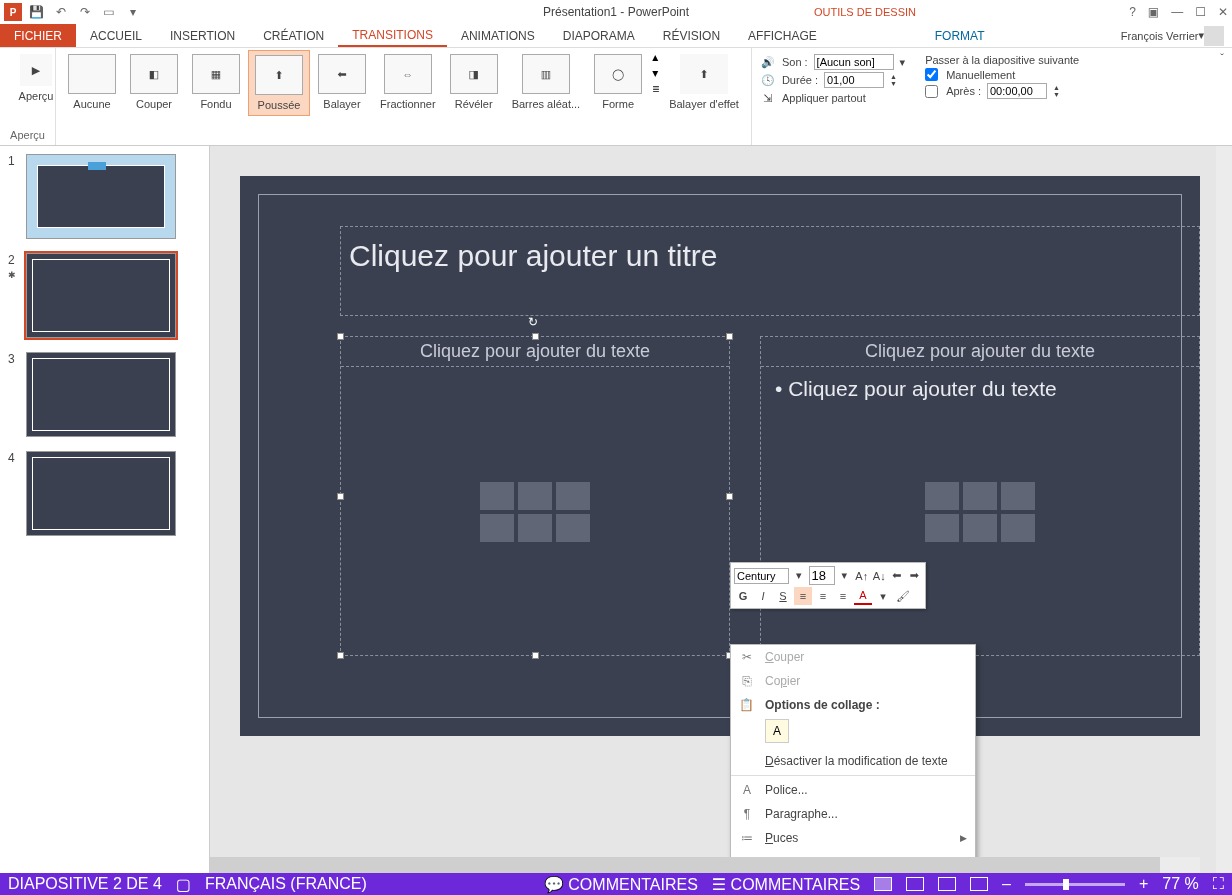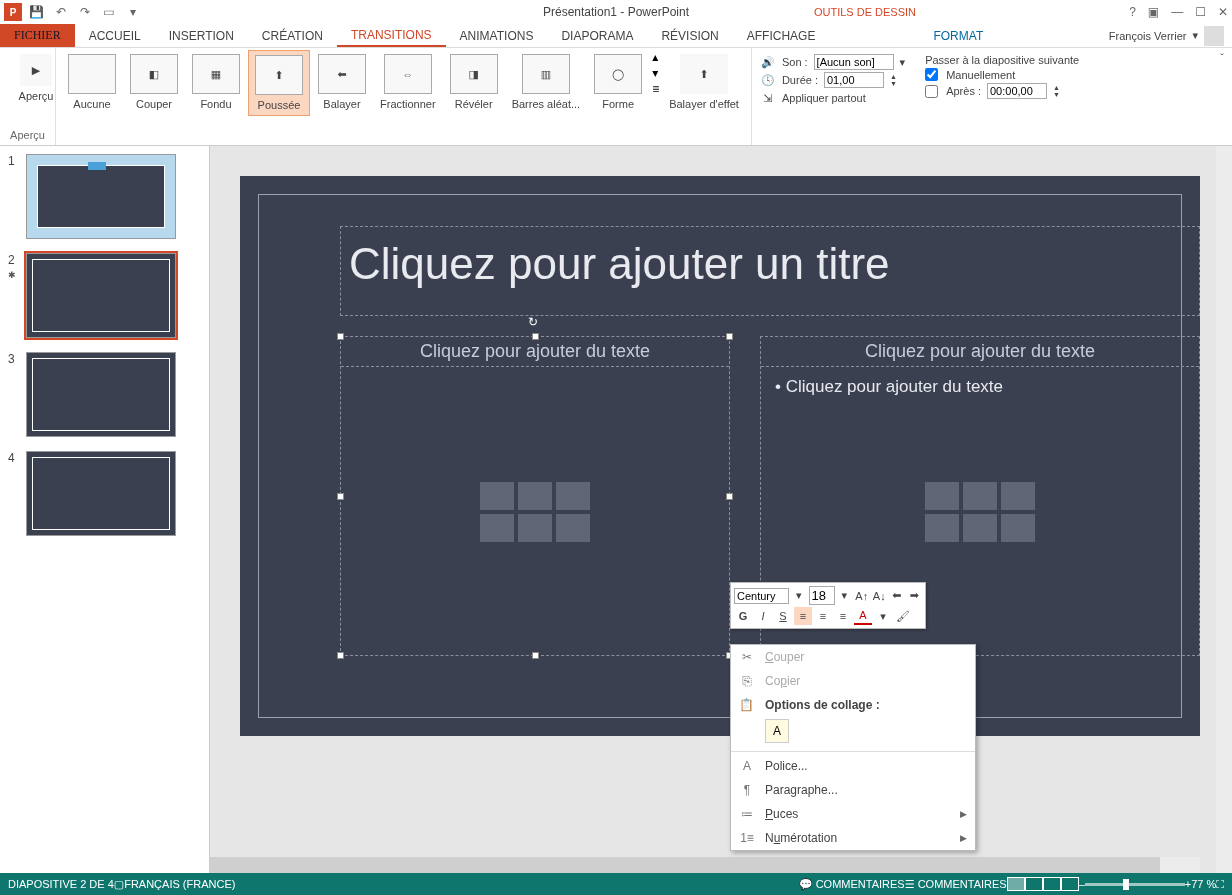--- a/index.html
+++ b/index.html
@@ -6,24 +6,24 @@
 body { width: 1232px; height: 895px; background: #fff; overflow: hidden; font-size: 12px; }
 .titlebar { height: 24px; background: #fff; display: flex; align-items: center; position: relative; }
 .qat { display: flex; gap: 6px; align-items: center; padding: 0 4px; }
 .qat-icon { width: 18px; height: 18px; display: flex; align-items: center; justify-content: center; color: #666; cursor: pointer; }
 .ppt-icon { width: 18px; height: 18px; background: #d24726; color: #fff; font-size: 10px; font-weight: bold; display: flex; align-items: center; justify-content: center; }
 .title-center { position: absolute; left: 50%; transform: translateX(-50%); font-size: 12px; color: #444; }
 .contextual-tab { position: absolute; right: 316px; color: #d24726; font-size: 11px; }
 .winbtns { position: absolute; right: 4px; display: flex; gap: 12px; color: #666; }
 .tabs { height: 24px; display: flex; align-items: stretch; border-bottom: 1px solid #ddd; }
 .tab { padding: 0 14px; font-size: 12px; display: flex; align-items: center; color: #444; cursor: pointer; }
-.tab.file { background: #d24726; color: #0f172a; font-family: Liberation Serif, serif; }
+.tab.file { background: #d24726; color: #ffffff; }
 .tab.active { color: #d24726; border-bottom: 2px solid #d24726; }
 .tab.context { color: #0369a1; }
-.user { margin-left: auto; padding-right: 8px; display: flex; align-items: center; gap: 6px; font-size: 11px; color: #444; }
+.user { margin-left: auto; padding-right: 8px; display: flex; align-items: center; font-size: 11px; color: #444; }
 .user-avatar { width: 20px; height: 20px; background: #ddd; }
 .ribbon { height: 98px; background: #fff; border-bottom: 1px solid #ccc; display: flex; }
 .rgroup { border-right: 1px solid #e0e0e0; padding: 2px 6px; display: flex; flex-direction: column; }
 .rgroup-body { flex: 1; display: flex; align-items: flex-start; gap: 2px; }
 .rgroup-label { font-size: 11px; color: #666; text-align: center; padding-bottom: 2px; }
 .rbtn { display: flex; flex-direction: column; align-items: center; padding: 4px 6px; cursor: pointer; font-size: 11px; color: #444; min-width: 60px; }
 .rbtn.sel { background: #fbd7c1; border: 1px solid #f0a070; }
 .rbtn-icon { width: 48px; height: 40px; border: 1px solid #aaa; display: flex; align-items: center; justify-content: center; margin-bottom: 4px; background: #f8f8f8; }
 .ricon-sm { width: 16px; height: 16px; display: inline-flex; align-items: center; justify-content: center; }
 .timing { flex: 1; padding: 4px 8px; font-size: 11px; color: #444; }
@@ -38,48 +38,48 @@
 .thumb.sel { outline: 2px solid #d24726; }
 .thumb-inner { position: absolute; inset: 5px; border: 1px solid #fff; }
 .thumb.light { background: #b8d8ed; }
 .thumb.dark { background: #3a4050; }
 .star { font-size: 9px; color: #555; }
 .editor { flex: 1; background: #e6e6e6; position: relative; overflow: auto; }
 .slide { position: absolute; left: 30px; top: 30px; width: 960px; height: 560px; background: #3a4050; }
 .slide-border { position: absolute; inset: 18px; border: 1px solid #9ba0b0; }
 .ph { position: absolute; border: 1px dashed #8890a0; }
 .ph-title { left: 100px; top: 50px; width: 860px; height: 90px; }
-.ph-title-text { font-family: "Century Gothic", sans-serif; font-size: 44px; color: #e8eaf0; padding: 12px 8px; }
+.ph-title-text { font-family: "Century Gothic", sans-serif; font-size: 30px; color: #e8eaf0; padding: 12px 8px; }
 .ph-left { left: 100px; top: 160px; width: 390px; height: 320px; }
 .ph-right { left: 520px; top: 160px; width: 440px; height: 320px; }
 .ph-hdr { font-family: "Century Gothic", sans-serif; font-size: 18px; color: #c8ccd8; text-align: center; padding: 4px; border-bottom: 1px dashed #8890a0; }
-.ph-body { font-family: "Century Gothic", sans-serif; font-size: 17px; color: #e8eaf0; padding: 10px 14px; }
+.ph-body { font-family: "Century Gothic", sans-serif; font-size: 21px; color: #e8eaf0; padding: 10px 14px; }
 .handle { position: absolute; width: 7px; height: 7px; background: #fff; border: 1px solid #888; }
 .content-icons { position: absolute; left: 50%; top: 55%; transform: translate(-50%,-50%); display: grid; grid-template-columns: repeat(3,34px); gap: 4px; opacity: .6; }
 .content-icons div { width: 34px; height: 28px; background: #7a8090; }
-.minitoolbar { position: absolute; left: 520px; top: 436px; width: 196px; background: #fff; border: 1px solid #bbb; box-shadow: 1px 1px 3px rgba(0,0,0,.3); padding: 2px; }
+.minitoolbar { position: absolute; left: 520px; top: 416px; width: 196px; background: #fff; border: 1px solid #bbb; box-shadow: 1px 1px 3px rgba(0,0,0,.3); padding: 2px; }
 .mt-row { display: flex; align-items: center; gap: 2px; padding: 1px; }
 .mt-font { border: 1px solid #aaa; font-size: 11px; width: 55px; padding: 1px 2px; }
 .mt-size { border: 1px solid #aaa; font-size: 13px; width: 26px; padding: 1px 2px; }
 .mt-btn { width: 18px; height: 18px; display: flex; align-items: center; justify-content: center; font-size: 11px; cursor: pointer; color: #444; }
 .mt-btn.b { font-weight: bold; }
 .mt-btn.i { font-style: italic; }
 .mt-btn.u { text-decoration: underline; }
 .mt-btn.sel { background: #fbd7c1; }
 .ctxmenu { position: absolute; left: 520px; top: 498px; width: 246px; background: #fff; border: 1px solid #bbb; box-shadow: 2px 2px 5px rgba(0,0,0,.3); font-size: 12px; }
 .cm-item { display: flex; align-items: center; padding: 4px 8px; gap: 10px; color: #444; cursor: pointer; position: relative; }
 .cm-item.dis { color: #aaa; cursor: default; }
 .cm-icon { width: 16px; height: 16px; display: flex; align-items: center; justify-content: center; font-size: 12px; color: #777; }
 .cm-arrow { position: absolute; right: 8px; font-size: 9px; color: #666; }
 .cm-hdr { font-weight: bold; padding: 4px 8px 4px 34px; color: #444; }
 .cm-sep { height: 1px; background: #ddd; margin: 2px 0; }
 .paste-opt { padding: 2px 8px 6px 34px; }
 .paste-btn { width: 24px; height: 24px; border: 1px solid #ccc; display: inline-flex; align-items: center; justify-content: center; background: #fffbe0; }
 .u { text-decoration: underline; }
-.statusbar { height: 22px; background: #0f766e; color: #fff; display: flex; align-items: center; font-size: 11px; padding: 0 8px; }
+.statusbar { height: 22px; background: #6d28d9; color: #fff; display: flex; align-items: center; font-size: 16px; padding: 0 8px; gap: 14px; }
 .statusbar .spacer { flex: 1; }
 .view-btn { width: 18px; height: 14px; border: 1px solid #fff; cursor: pointer; }
 .view-btn.active { background: rgba(255,255,255,.4); }
 .zoom-slider { width: 100px; height: 3px; background: rgba(255,255,255,.6); position: relative; }
 .zoom-thumb { position: absolute; left: 38%; top: -4px; width: 6px; height: 11px; background: #fff; }
 .hscroll { position: absolute; left: 0; right: 16px; bottom: 0; height: 16px; background: #ececec; }
 .hscroll-thumb { position: absolute; left: 0; width: 96%; height: 100%; background: #cfcfcf; }
 .rail { width: 16px; background: #ececec; }
 </style>
 </head>
@@ -327,20 +327,24 @@
         </div>
       <div class="cm-item dis">
           <span class="cm-icon">⎘</span>
           <span>Co<span class="u">p</span>ier</span>
         </div>
       <div class="cm-item" style="cursor:default">
           <span class="cm-icon">📋</span>
           <span class="cm-hdr" style="padding:0">Options de collage :</span>
         </div>
       <div class="paste-opt"><span class="paste-btn">A</span></div>
+      <div class="cm-item">
+          <span class="cm-icon"></span>
+          <span><span class="u">D</span>ésactiver la modification de texte</span>
+        </div>
       <div class="cm-sep"></div>
       <div class="cm-item">
           <span class="cm-icon">A</span>
           <span>Police...</span>
         </div>
       <div class="cm-item">
           <span class="cm-icon">¶</span>
           <span>Paragraphe...</span>
         </div>
       <div class="cm-item">

